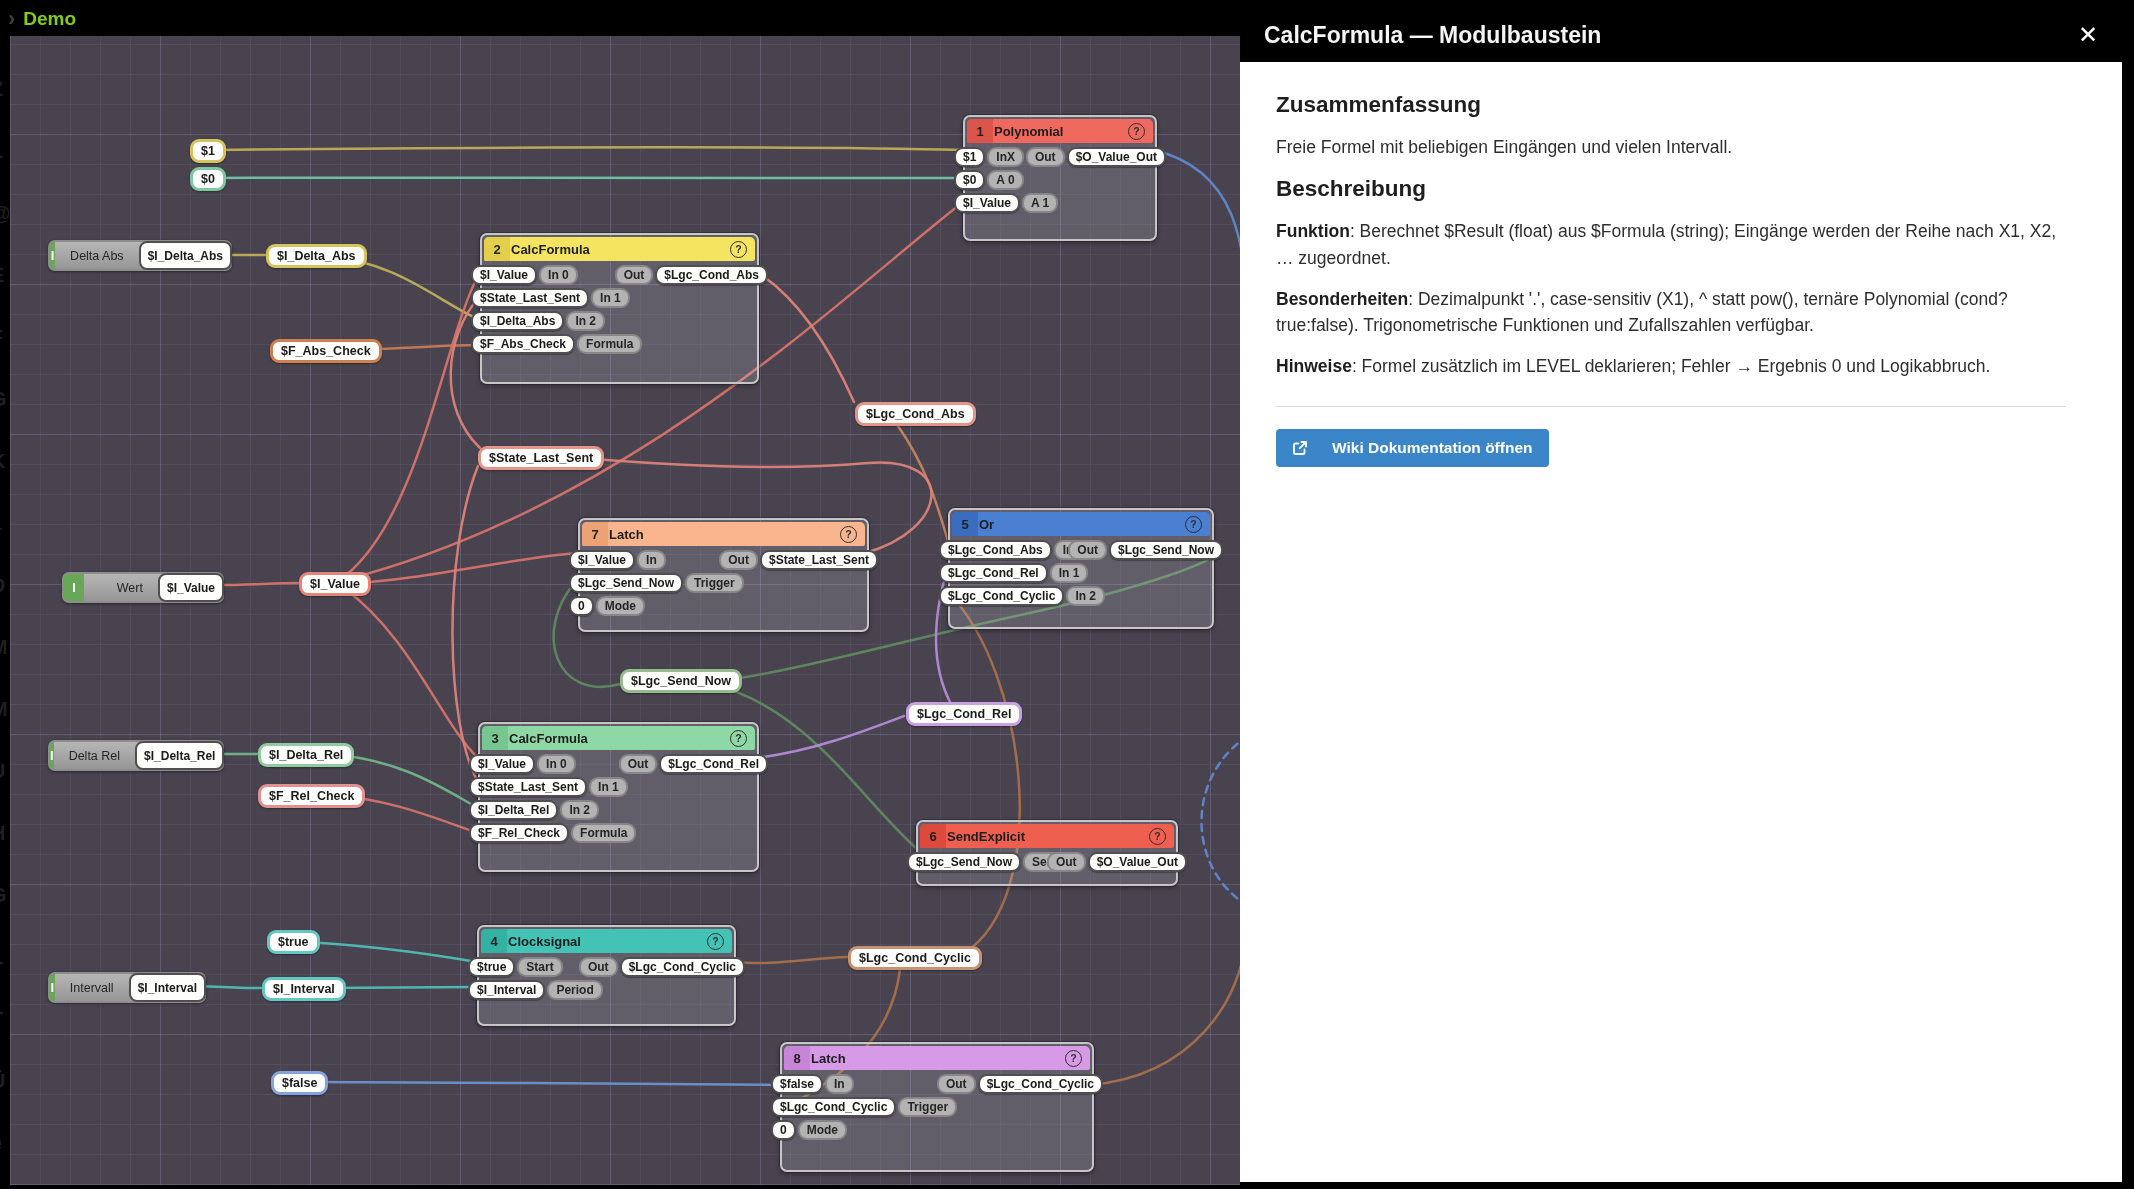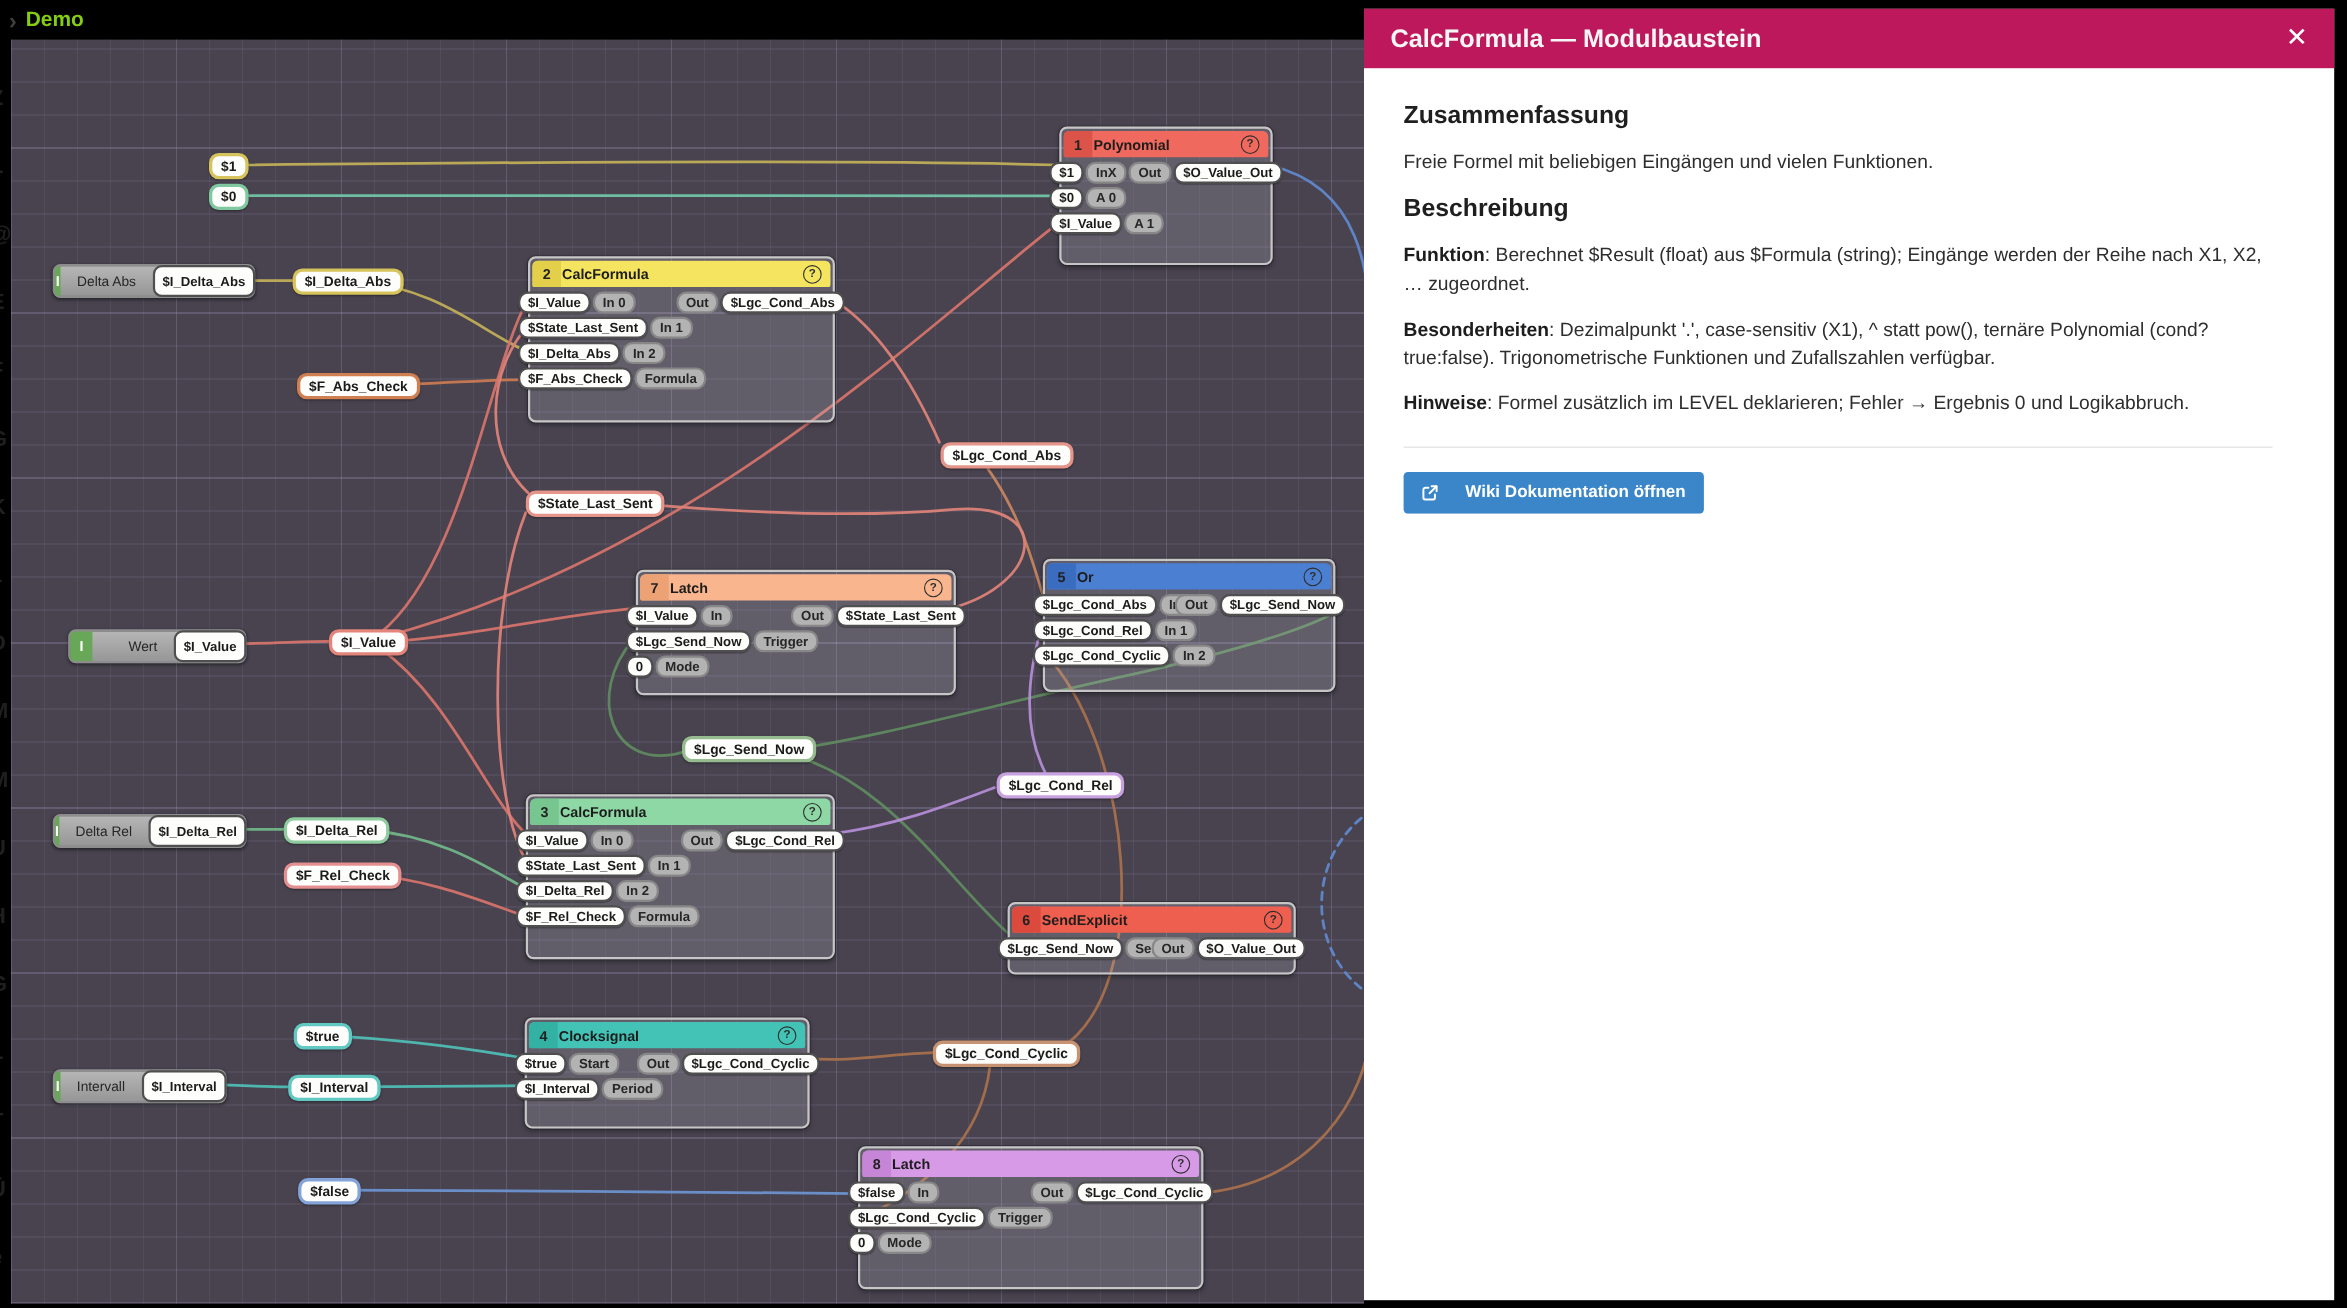--- a/index.html
+++ b/index.html
@@ -57,21 +57,21 @@
   .prow{display:flex;align-items:center;gap:2px;white-space:nowrap;}
   .vpill{background:#fdfdfc;border:2px solid #4f4f4f;border-radius:9px;padding:1px 7px;
     font-size:12px;font-weight:bold;color:#1b1b1b;box-shadow:0 1px 1px rgba(0,0,0,.3);}
   .ppill{background:#b3b3b3;border:2px solid #878787;border-radius:9px;padding:1px 7px;
     font-size:12px;font-weight:bold;color:#262626;}
   .node .outputs{position:absolute;right:-11px;top:30px;display:flex;gap:2px;align-items:center;}
 
   
   #doc-panel{position:absolute;left:1240px;top:8px;width:882px;height:1174px;background:#fff;
     display:flex;flex-direction:column;}
-  #doc-header{height:54px;background:#be185d;display:flex;align-items:center;padding:0 24px;flex:none;}
+  #doc-header{height:54px;background:#000000;display:flex;align-items:center;padding:0 24px;flex:none;}
   #doc-title{color:#f5f5f5;font-size:23px;font-weight:bold;}
   #close-btn{margin-left:auto;color:#fff;font-size:24px;font-weight:bold;cursor:pointer;line-height:1;}
   #doc-body{padding:30px 56px 0 36px;overflow:hidden;}
   #doc-body h2{margin:0 0 16px 0;font-size:22.5px;color:#1f1f1f;}
   #doc-body .besch{margin-top:16px;}
   #doc-body p{margin:0 0 15px 0;font-size:17.5px;line-height:1.5;color:#2e2e2e;}
   #doc-body p b{color:#1d1d1d;}
   #doc-divider{border:none;border-top:1px solid #ddd;margin:26px 0 22px 0;}
   #wiki-btn{display:inline-flex;align-items:center;gap:9px;background:#3a86c8;color:#fff;border:none;
     border-radius:4px;padding:10px 16px;font-size:15.5px;font-weight:bold;cursor:pointer;
@@ -378,21 +378,21 @@
       </div>
     </div>
 
   <div id="doc-panel">
     <div id="doc-header">
       <span id="doc-title">CalcFormula — Modulbaustein</span>
       <span id="close-btn">✕</span>
     </div>
     <div id="doc-body">
       <h2>Zusammenfassung</h2>
-      <p>Freie Formel mit beliebigen Eingängen und vielen Funktionen.</p>
+      <p>Freie Formel mit beliebigen Eingängen und vielen Intervall.</p>
       <h2 class="besch">Beschreibung</h2>
       <p>
         <b>Funktion</b><span>: Berechnet $Result (float) aus $Formula (string); Eingänge werden der Reihe nach X1, X2, … zugeordnet.</span>
       </p>
       <p>
         <b>Besonderheiten</b><span>: Dezimalpunkt '.', case-sensitiv (X1), ^ statt pow(), ternäre Polynomial (cond?true:false). Trigonometrische Funktionen und Zufallszahlen verfügbar.</span>
       </p>
       <p>
         <b>Hinweise</b><span>: Formel zusätzlich im LEVEL deklarieren; Fehler → Ergebnis 0 und Logikabbruch.</span>
       </p>

